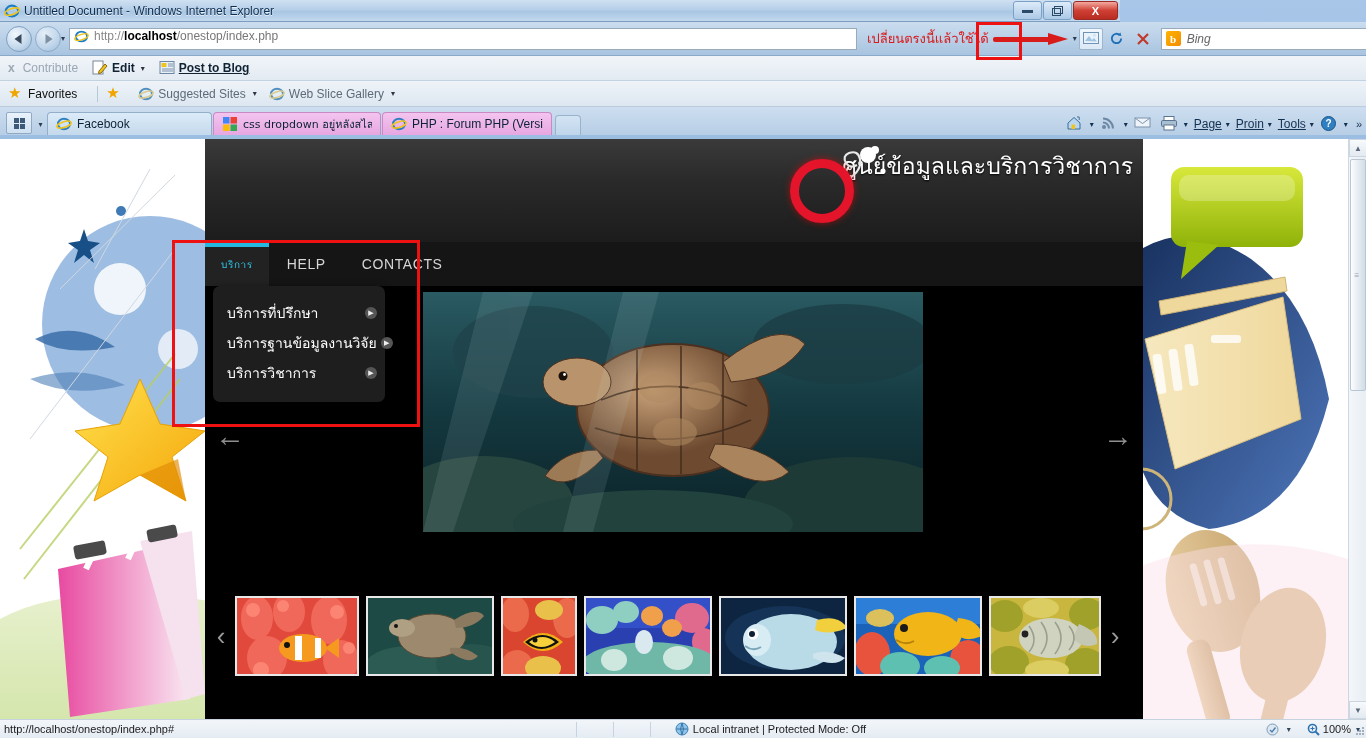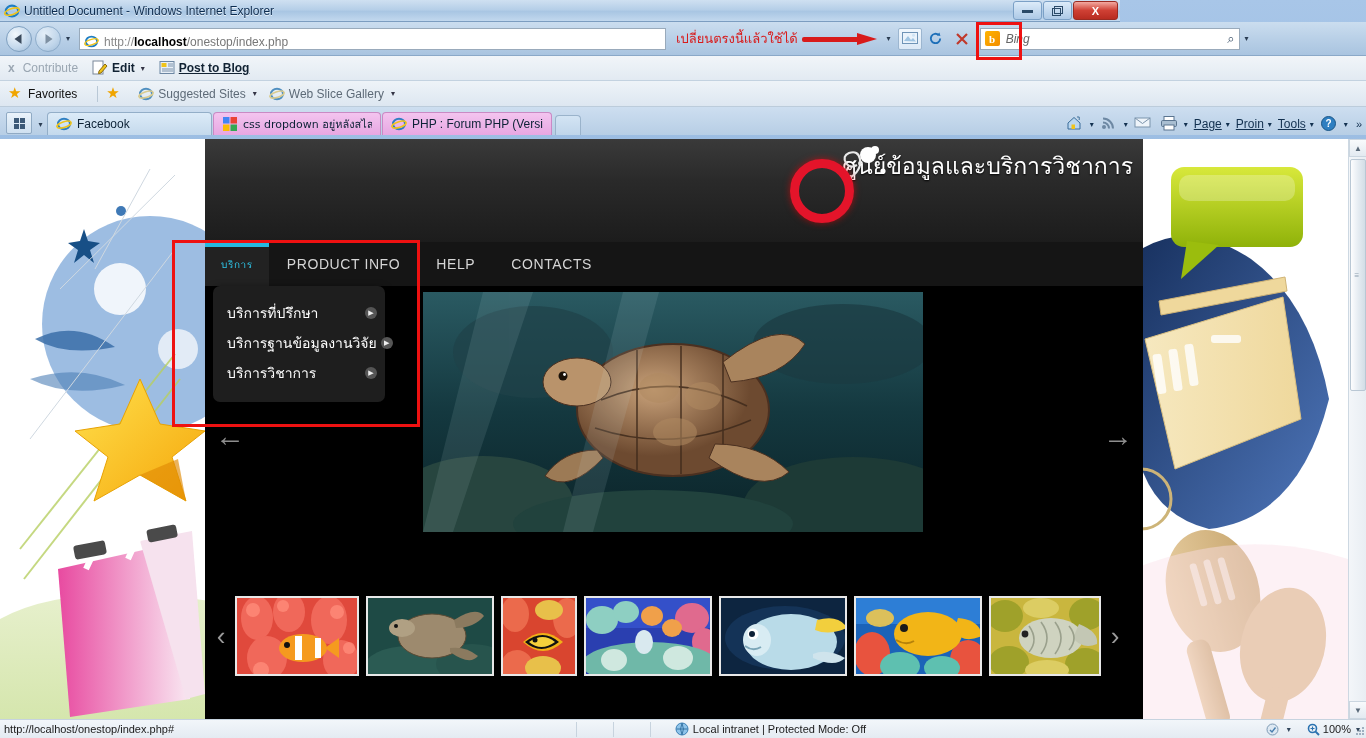--- a/index.html
+++ b/index.html
@@ -65,23 +65,23 @@
     width:0;height:0;border-top:5px solid transparent;border-bottom:5px solid transparent;
     transform: translate(-50%,-50%);
   }
   .navbtn.back:after { border-right:7px solid #3a4a5c; margin-left:-1px;}
   .navbtn.fwd:after  { border-left:7px solid #6c7c8c; margin-left:1px;}
   .histdrop {
     width:14px;height:20px;display:flex;align-items:center;justify-content:center;
     color:#2a3c52; font-size:8px;
   }
   .urlbox {
-    flex:0 0 auto; width:587px; height:22px; margin-left:4px;
+    flex:0 0 auto; width:788px; height:22px; margin-left:4px;
     background:#fff; border:1px solid #9ab;
-    display:flex;align-items:flex-end; padding:0 4px;
+    display:flex;align-items:flex-start; padding:0 4px;
     position:relative;
   }
   .urlbox .sec-icon { width:15px;height:15px;margin-right:5px;flex:0 0 auto; }
   .url-text { font-size:12px; color:#777; white-space:nowrap; }
   .url-text b { color:#000; font-weight:bold; }
   .url-text .proto { color:#888; }
 
   .annot-text {
     color:#d81b1b; font-size:13px; margin-left:10px; white-space:nowrap;
     font-family:"DejaVu Sans","Liberation Sans",sans-serif;
@@ -704,23 +704,20 @@
               <circle cx="37" cy="5" r="4" fill="#ffffff"></circle>
               <circle cx="45" cy="26" r="2.6" fill="#ffffff"></circle>
             </svg>
           </span>
         </div>
       </div>
 
       <div class="nav">
         <div class="nav-item thai">
           <span>บริการ</span>
-        </div>
-        <div class="nav-item">
-          <span>PRODUCT INFO</span>
         </div>
         <div class="nav-item">
           <span>HELP</span>
         </div>
         <div class="nav-item">
           <span>CONTACTS</span>
         </div>
 
         <div class="dropdown">
           <div class="dd-item">

